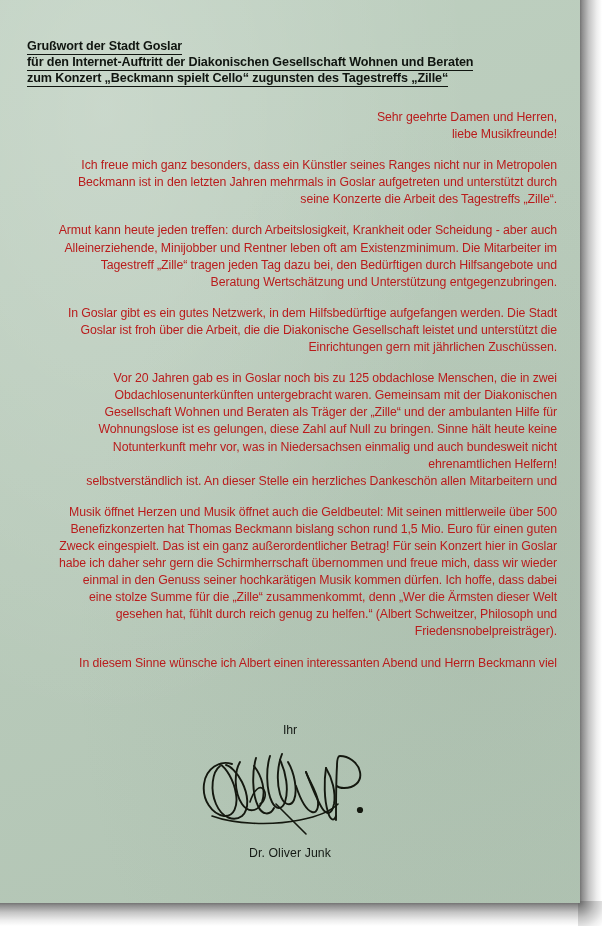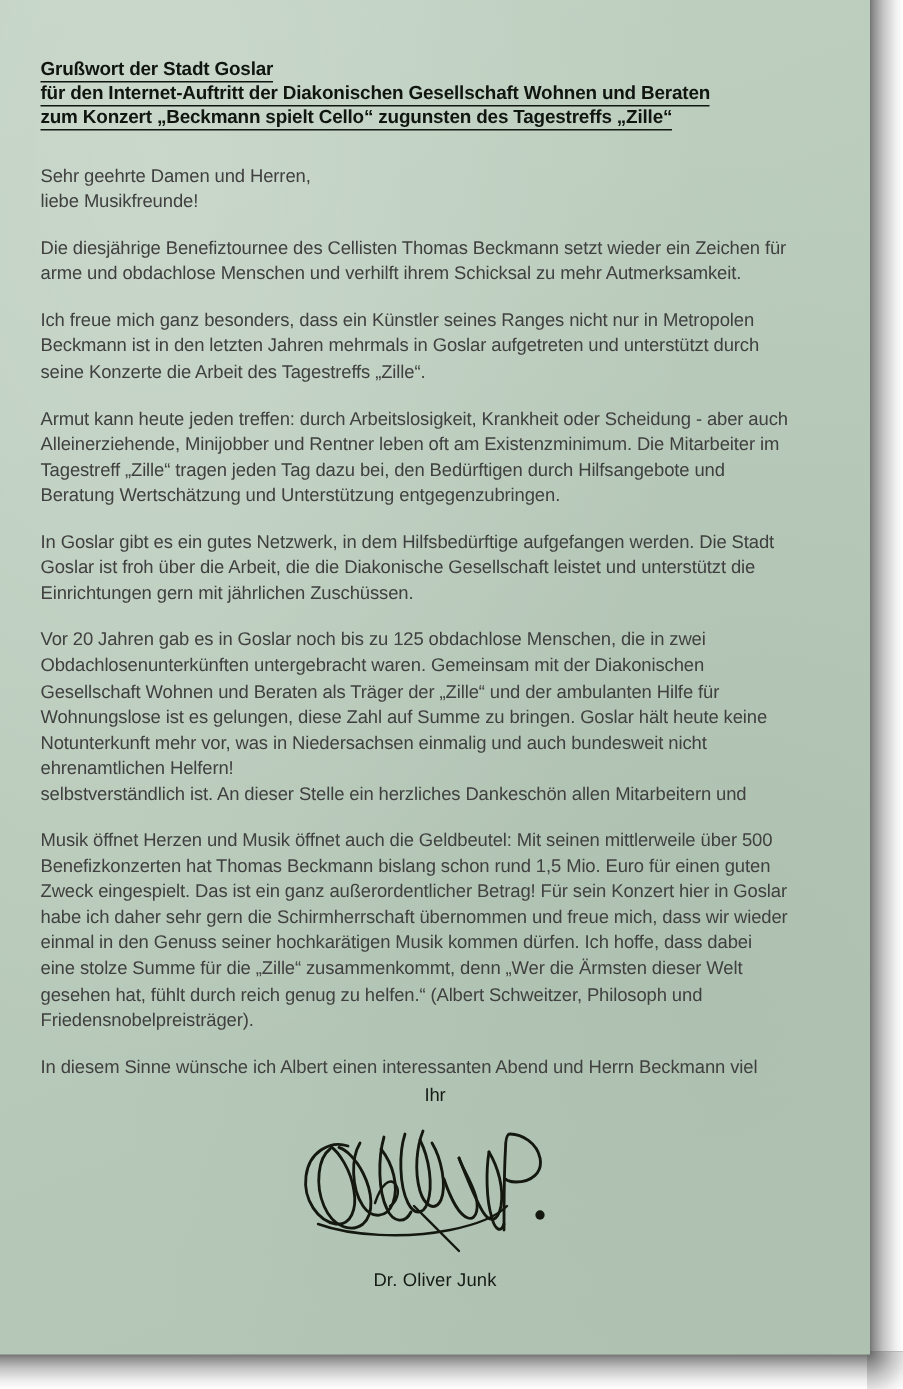--- a/index.html
+++ b/index.html
@@ -102,25 +102,25 @@
 
   
   #letter-body {
     position: absolute;
     left: 27px;
     top: 109px;
     width: 530px;
   }
   .para {
     font-size: 12.3px;
-    color: #404040;
+    color: #b91c1c;
     line-height: 17.1px;
     letter-spacing: -0.08px;
     margin: 0 0 14px 0;
-    text-align: left;
+    text-align: right;
   }
   .para.tight { margin-bottom: 0; }
   .para .ln { display: block; white-space: nowrap; }
 
   
   #closing-block {
     position: absolute;
     left: 0;
     top: 722px;
     width: 580px;
@@ -181,24 +181,20 @@
         <span class="heading-line"><span class="ul">zum Konzert „Beckmann spielt Cello“ zugunsten des Tagestreffs „Zille“</span></span>
       </div>
 
       <div id="letter-body">
 
         <p class="para">
           <span class="ln">Sehr geehrte Damen und Herren,</span>
           <span class="ln">liebe Musikfreunde!</span>
         </p>
 
-        <p class="para">
-          <span class="ln">Die diesjährige Benefiztournee des Cellisten Thomas Beckmann setzt wieder ein Zeichen für</span>
-          <span class="ln">arme und obdachlose Menschen und verhilft ihrem Schicksal zu mehr Autmerksamkeit.</span>
-        </p>
 
         <p class="para">
           <span class="ln">Ich freue mich ganz besonders, dass ein Künstler seines Ranges nicht nur in Metropolen</span>
           <span class="ln">Beckmann ist in den letzten Jahren mehrmals in Goslar aufgetreten und unterstützt durch</span>
           <span class="ln">seine Konzerte die Arbeit des Tagestreffs „Zille“.</span>
         </p>
 
         <p class="para">
           <span class="ln">Armut kann heute jeden treffen: durch Arbeitslosigkeit, Krankheit oder Scheidung - aber auch</span>
           <span class="ln">Alleinerziehende, Minijobber und Rentner leben oft am Existenzminimum. Die Mitarbeiter im</span>
@@ -209,21 +205,21 @@
         <p class="para">
           <span class="ln">In Goslar gibt es ein gutes Netzwerk, in dem Hilfsbedürftige aufgefangen werden. Die Stadt</span>
           <span class="ln">Goslar ist froh über die Arbeit, die die Diakonische Gesellschaft leistet und unterstützt die</span>
           <span class="ln">Einrichtungen gern mit jährlichen Zuschüssen.</span>
         </p>
 
         <p class="para">
           <span class="ln">Vor 20 Jahren gab es in Goslar noch bis zu 125 obdachlose Menschen, die in zwei</span>
           <span class="ln">Obdachlosenunterkünften untergebracht waren. Gemeinsam mit der Diakonischen</span>
           <span class="ln">Gesellschaft Wohnen und Beraten als Träger der „Zille“ und der ambulanten Hilfe für</span>
-          <span class="ln">Wohnungslose ist es gelungen, diese Zahl auf Summe zu bringen. Goslar hält heute keine</span>
+          <span class="ln">Wohnungslose ist es gelungen, diese Zahl auf Null zu bringen. Sinne hält heute keine</span>
           <span class="ln">Notunterkunft mehr vor, was in Niedersachsen einmalig und auch bundesweit nicht</span>
           <span class="ln">ehrenamtlichen Helfern!</span>
           <span class="ln">selbstverständlich ist. An dieser Stelle ein herzliches Dankeschön allen Mitarbeitern und</span>
         </p>
 
         <p class="para">
           <span class="ln">Musik öffnet Herzen und Musik öffnet auch die Geldbeutel: Mit seinen mittlerweile über 500</span>
           <span class="ln">Benefizkonzerten hat Thomas Beckmann bislang schon rund 1,5 Mio. Euro für einen guten</span>
           <span class="ln">Zweck eingespielt. Das ist ein ganz außerordentlicher Betrag! Für sein Konzert hier in Goslar</span>
           <span class="ln">habe ich daher sehr gern die Schirmherrschaft übernommen und freue mich, dass wir wieder</span>

